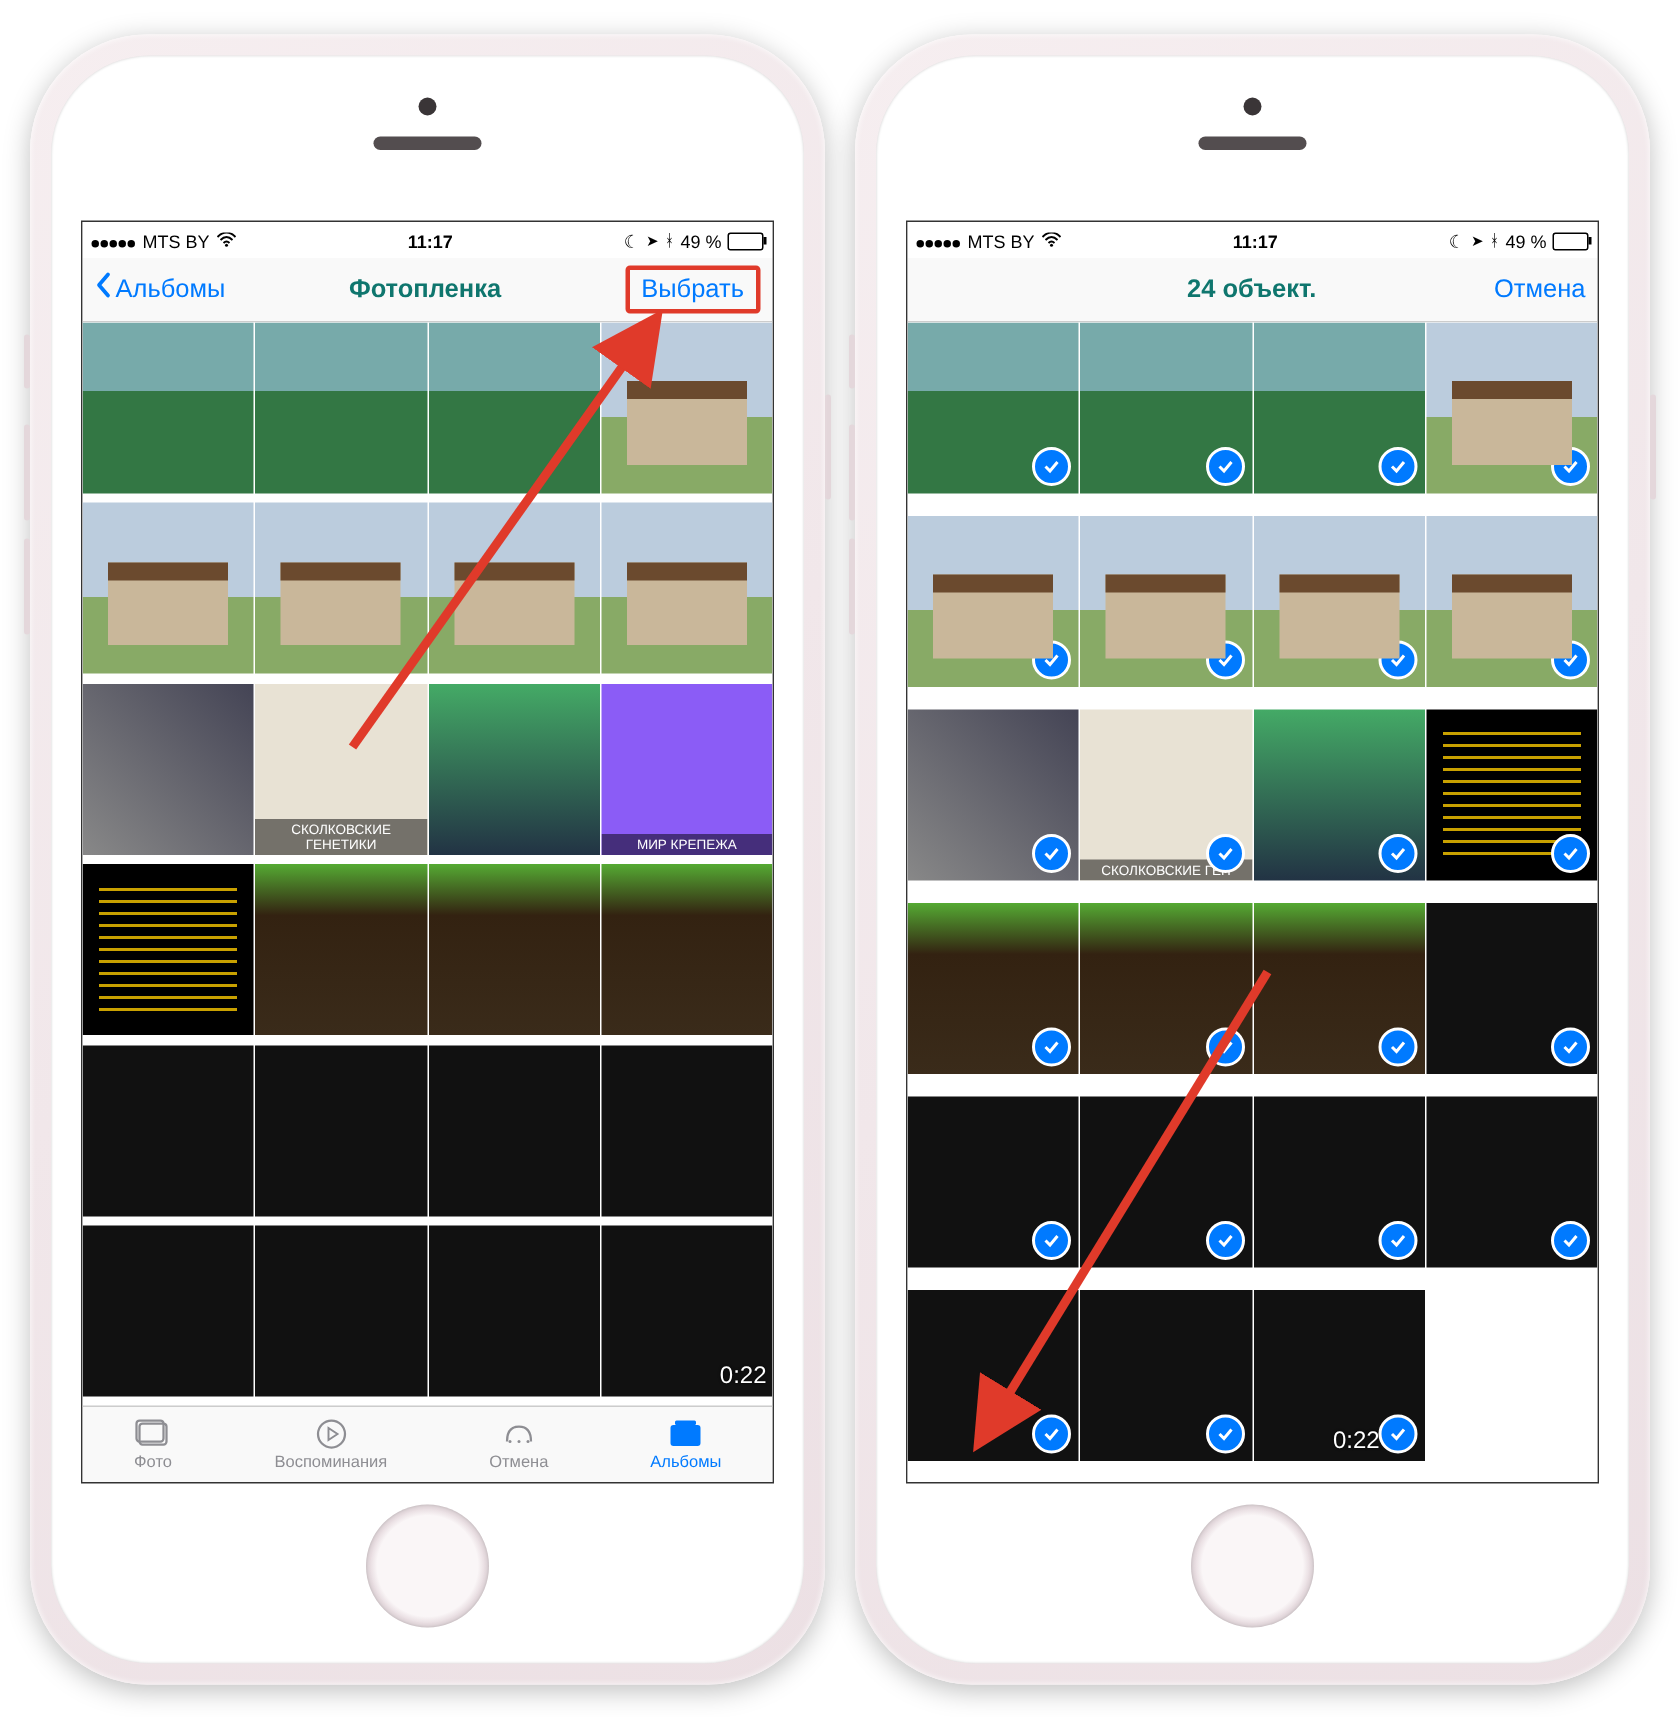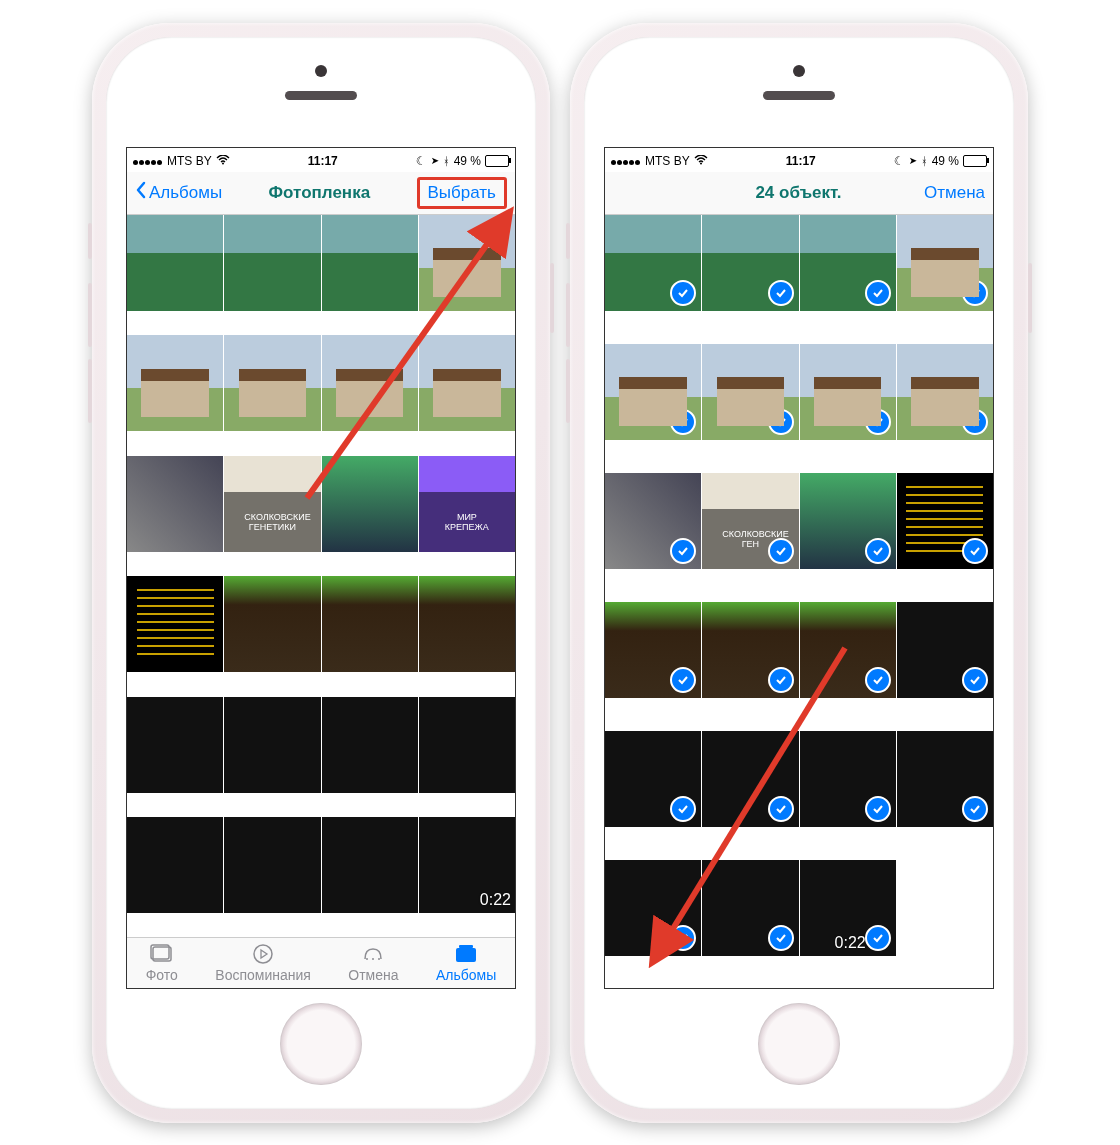--- a/index.html
+++ b/index.html
@@ -8,21 +8,21 @@
     background: #ffffff;
     font-family: -apple-system, "Helvetica Neue", Arial, sans-serif;
     width: 1120px;
     height: 1145px;
     display: flex;
     justify-content: center;
     align-items: center;
     gap: 20px;
   }
   .phone {
-    width: 458px;
+    width: 530px;
     height: 1100px;
     border-radius: 78px;
     background: linear-gradient(145deg,#f6eef0,#ece0e4);
     box-shadow: 0 4px 18px rgba(0,0,0,0.25), inset 0 0 4px rgba(255,255,255,0.9);
     padding: 14px;
     box-sizing: border-box;
     position: relative;
   }
   .bezel {
     width: 100%;
@@ -128,32 +128,32 @@
   .thumb.misc2{background:#e8e2d4;}
   .thumb.misc3{background:linear-gradient(#4a6,#234);}
   .thumb.misc4{background:#8b5cf6;color:#fff;}
   .thumb.table{background:linear-gradient(#5a3,#321 30%,#3a2b1a);}
   .thumb.yellowtext{background:#000;}
   .thumb.yellowtext::before{content:"";position:absolute;inset:14% 10%;background:repeating-linear-gradient(#c9a100 0,#c9a100 2px,transparent 2px,transparent 8px);}
   .thumb .badge{
     position:absolute;right:4px;bottom:4px;font-size:16px;color:#fff;text-shadow:0 0 2px #000;
   }
   .thumb .label{
-    position:absolute;left:0;right:0;bottom:0;font-size:9px;color:#fff;background:rgba(0,0,0,0.5);padding:20px;text-align:center;
+    position:absolute;left:0;right:0;bottom:0;font-size:9px;color:#fff;background:rgba(0,0,0,0.5);padding:2px;text-align:center;
   }
   .thumb .check{
     position:absolute;right:5px;bottom:5px;width:22px;height:22px;border-radius:50%;
     background:#007aff;border:2px solid #fff;display:flex;align-items:center;justify-content:center;
   }
   .thumb .check svg{width:12px;height:12px;}
   
   .tabbar{
     height:50px;border-top:1px solid #ccc;background:#f9f9f9;
     display:flex;align-items:center;justify-content:space-around;
-    font-size:14px;color:#8e8e93;
+    font-size:11px;color:#8e8e93;
   }
   .tabitem{display:flex;flex-direction:column;align-items:center;gap:2px;}
   .tabitem.active{color:#007aff;}
   .tabicon{width:26px;height:22px;display:flex;align-items:center;justify-content:center;}
   
   .toolbar{
     height:46px;border-top:1px solid #ccc;background:#f9f9f9;
     display:flex;align-items:center;justify-content:space-between;padding:0 16px;
     color:#007aff;font-size:17px;
   }

